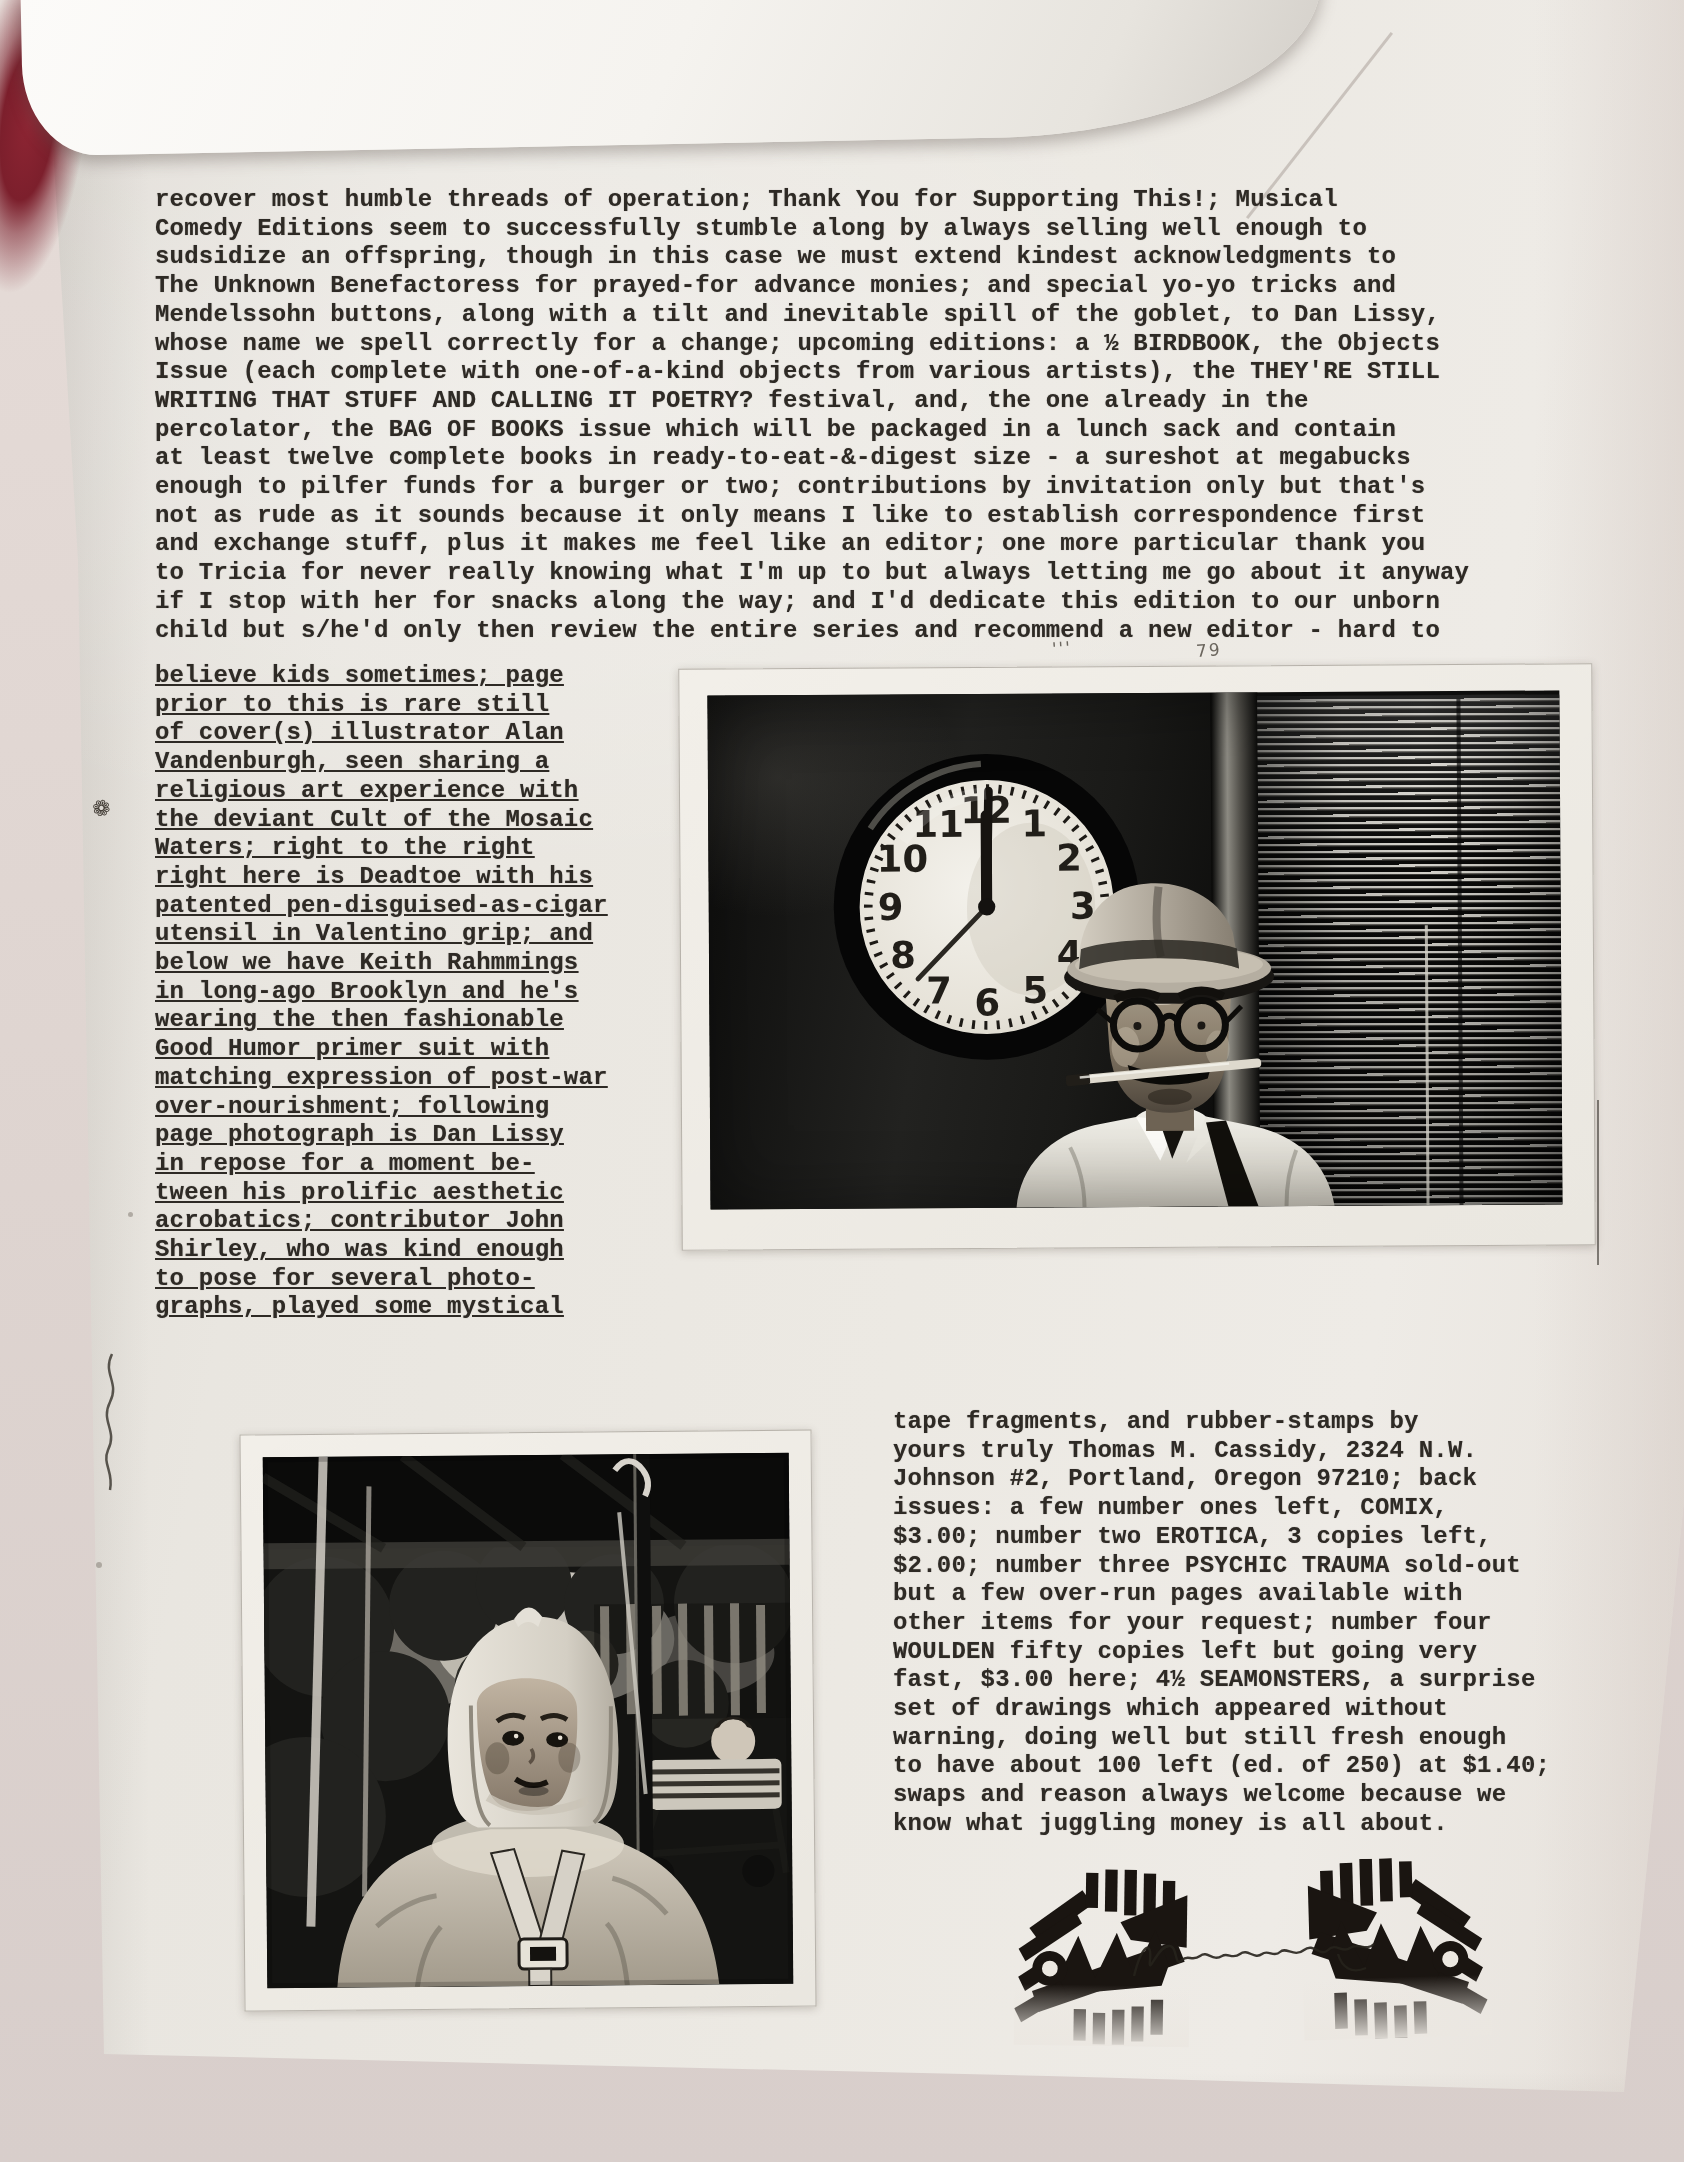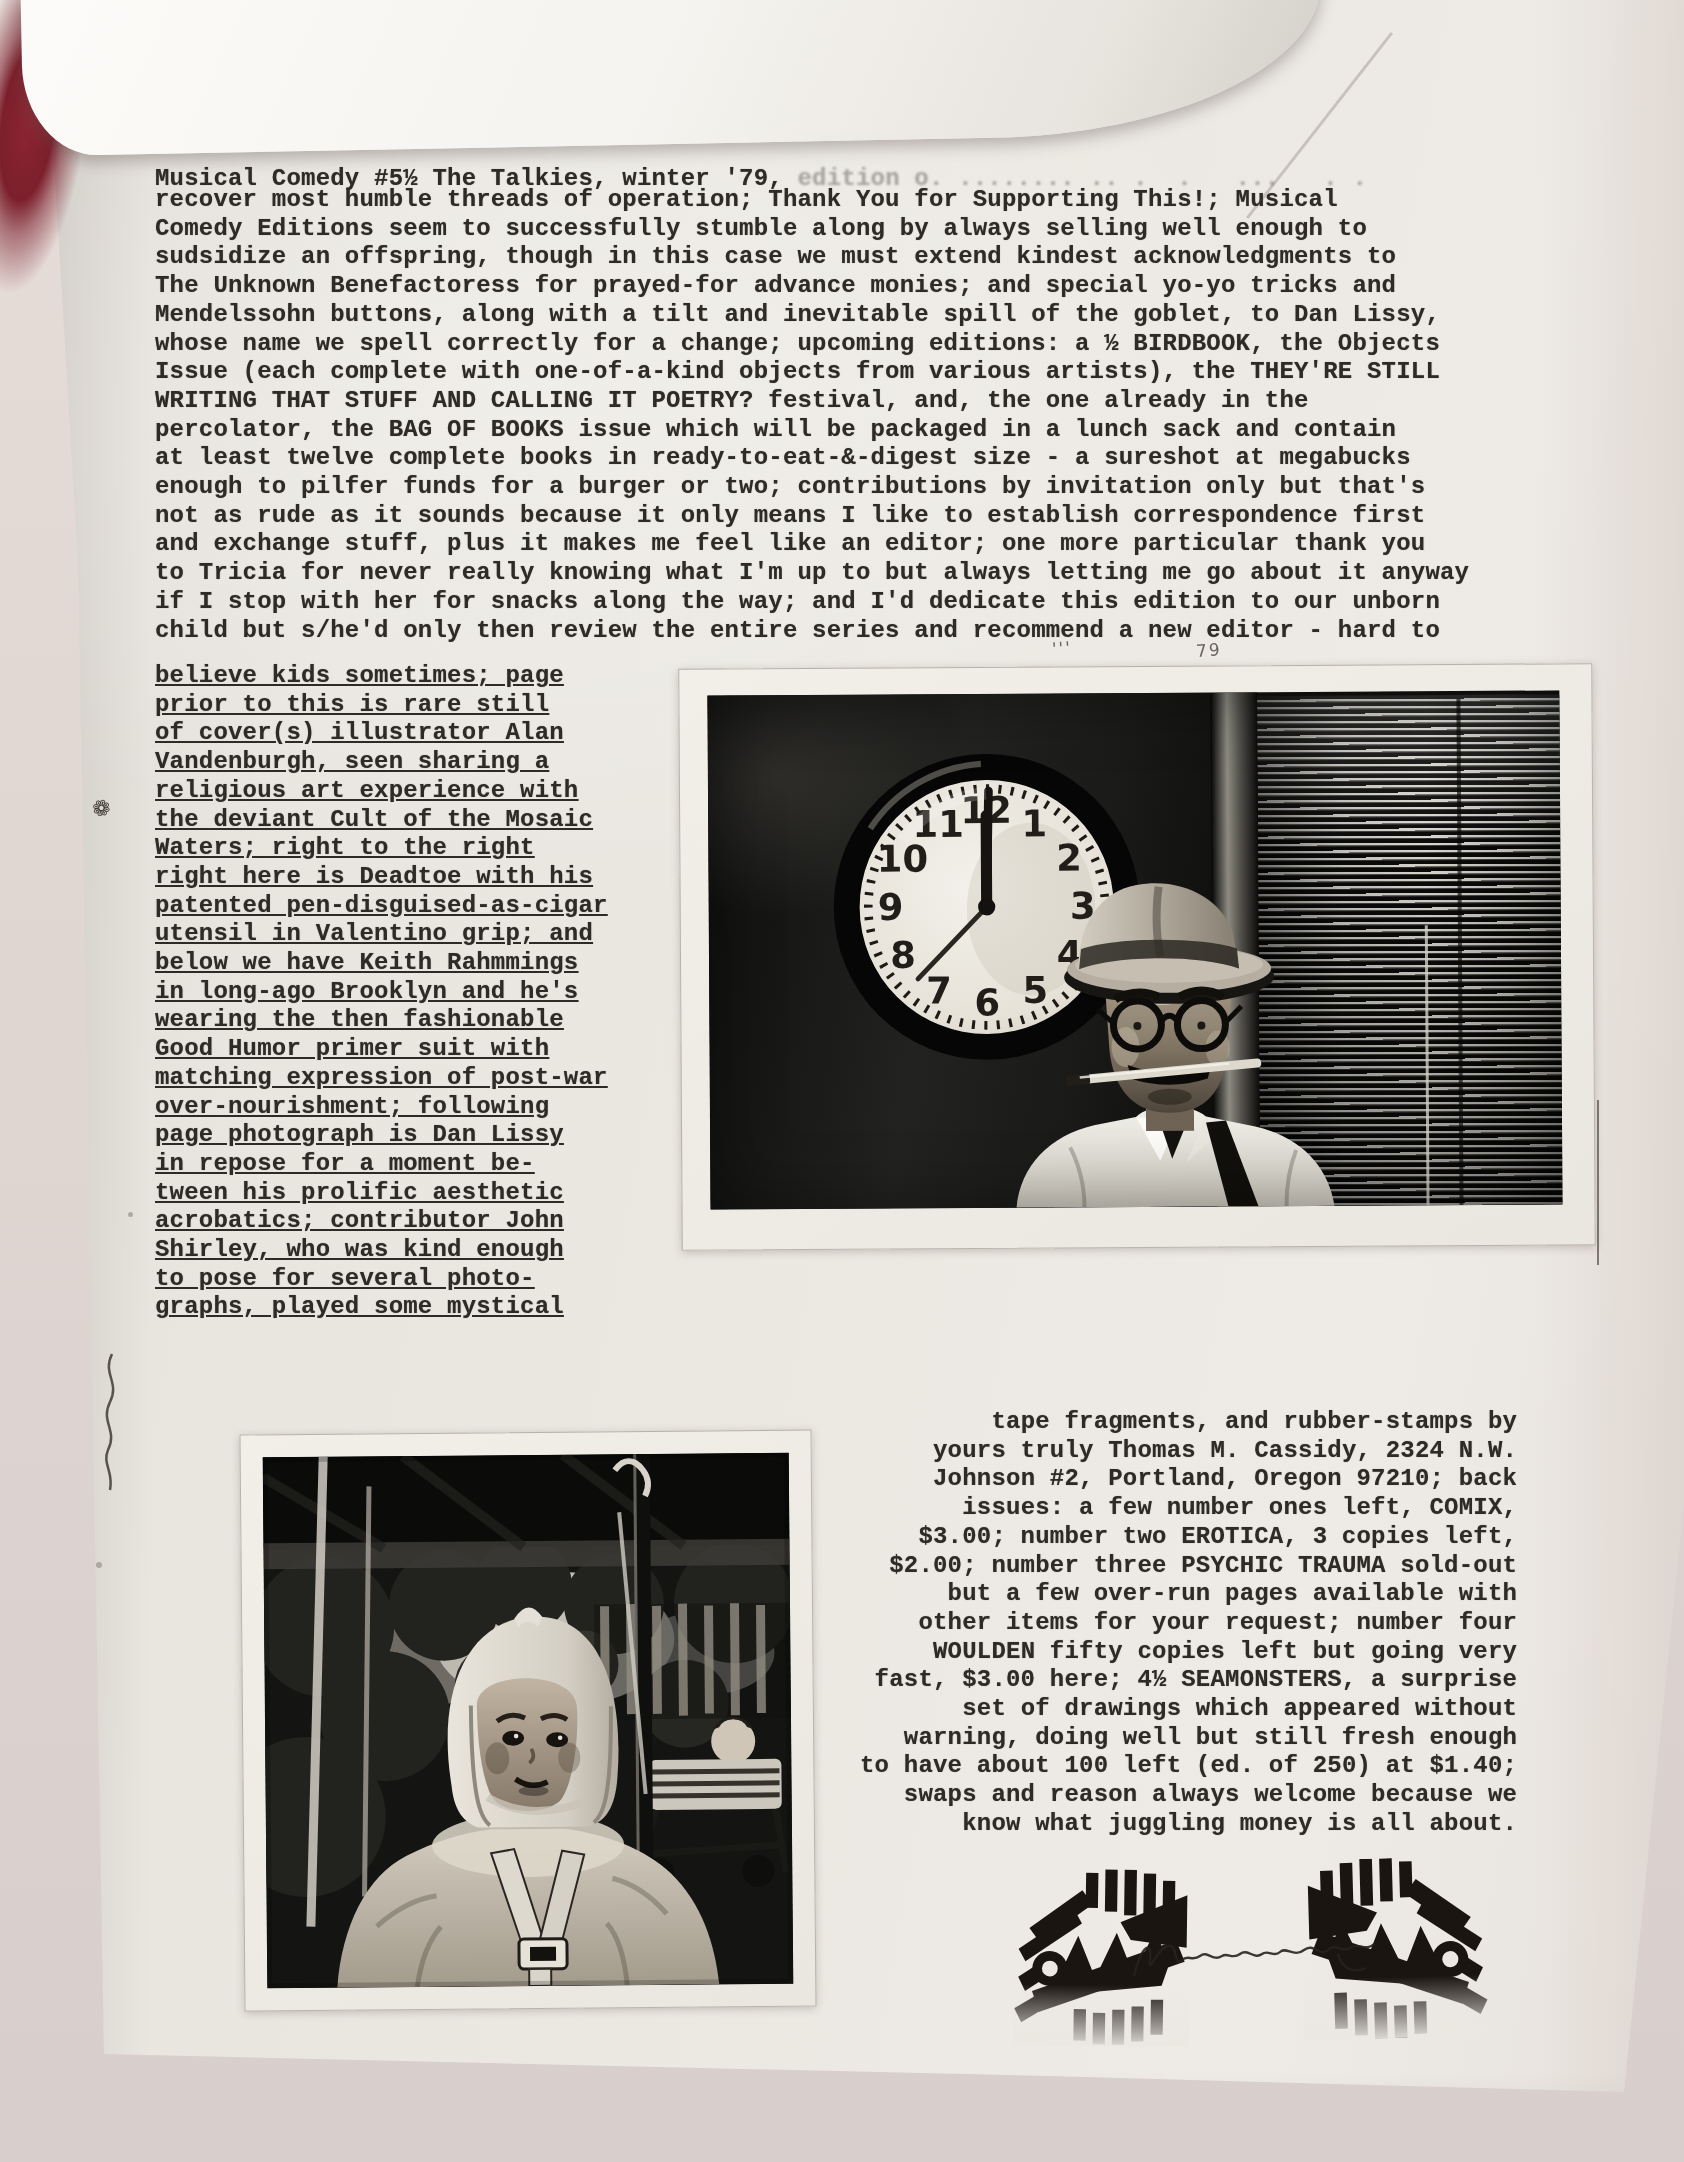--- a/index.html
+++ b/index.html
@@ -79,21 +79,20 @@
 </head>
 <body>
 
 <div class="scene">
 
   <div class="paper"></div>
   <div class="red-blob"></div>
   <div class="curl"></div>
   <div class="crease"></div>
 
-  <div class="ts" style="left:155px;top:165px;"><span>Musical Comedy #5½ The Talkies, winter '79, </span><span class="faded">edition o. ........ .. .  .   ...   . .</span></div>
 
   <div class="ts" style="left:155px;top:186px;">recover most humble threads of operation; Thank You for Supporting This!; Musical
 Comedy Editions seem to successfully stumble along by always selling well enough to
 sudsidize an offspring, though in this case we must extend kindest acknowledgments to
 The Unknown Benefactoress for prayed-for advance monies; and special yo-yo tricks and
 Mendelssohn buttons, along with a tilt and inevitable spill of the goblet, to Dan Lissy,
 whose name we spell correctly for a change; upcoming editions: a ½ BIRDBOOK, the Objects
 Issue (each complete with one-of-a-kind objects from various artists), the THEY'RE STILL
 WRITING THAT STUFF AND CALLING IT POETRY? festival, and, the one already in the
 percolator, the BAG OF BOOKS issue which will be packaged in a lunch sack and contain
@@ -123,21 +122,21 @@
 over-nourishment; following
 page photograph is Dan Lissy
 in repose for a moment be-
 tween his prolific aesthetic
 acrobatics; contributor John
 Shirley, who was kind enough
 to pose for several photo-
 graphs, played some mystical</div>
 
 
-  <div class="ts" style="left:860px;top:1408px;text-align:right;">tape fragments, and rubber-stamps by
+  <div class="ts" style="left:893px;top:1408px;">tape fragments, and rubber-stamps by
 yours truly Thomas M. Cassidy, 2324 N.W.
 Johnson #2, Portland, Oregon 97210; back
 issues: a few number ones left, COMIX,
 $3.00; number two EROTICA, 3 copies left,
 $2.00; number three PSYCHIC TRAUMA sold-out
 but a few over-run pages available with
 other items for your request; number four
 WOULDEN fifty copies left but going very
 fast, $3.00 here; 4½ SEAMONSTERS, a surprise
 set of drawings which appeared without

